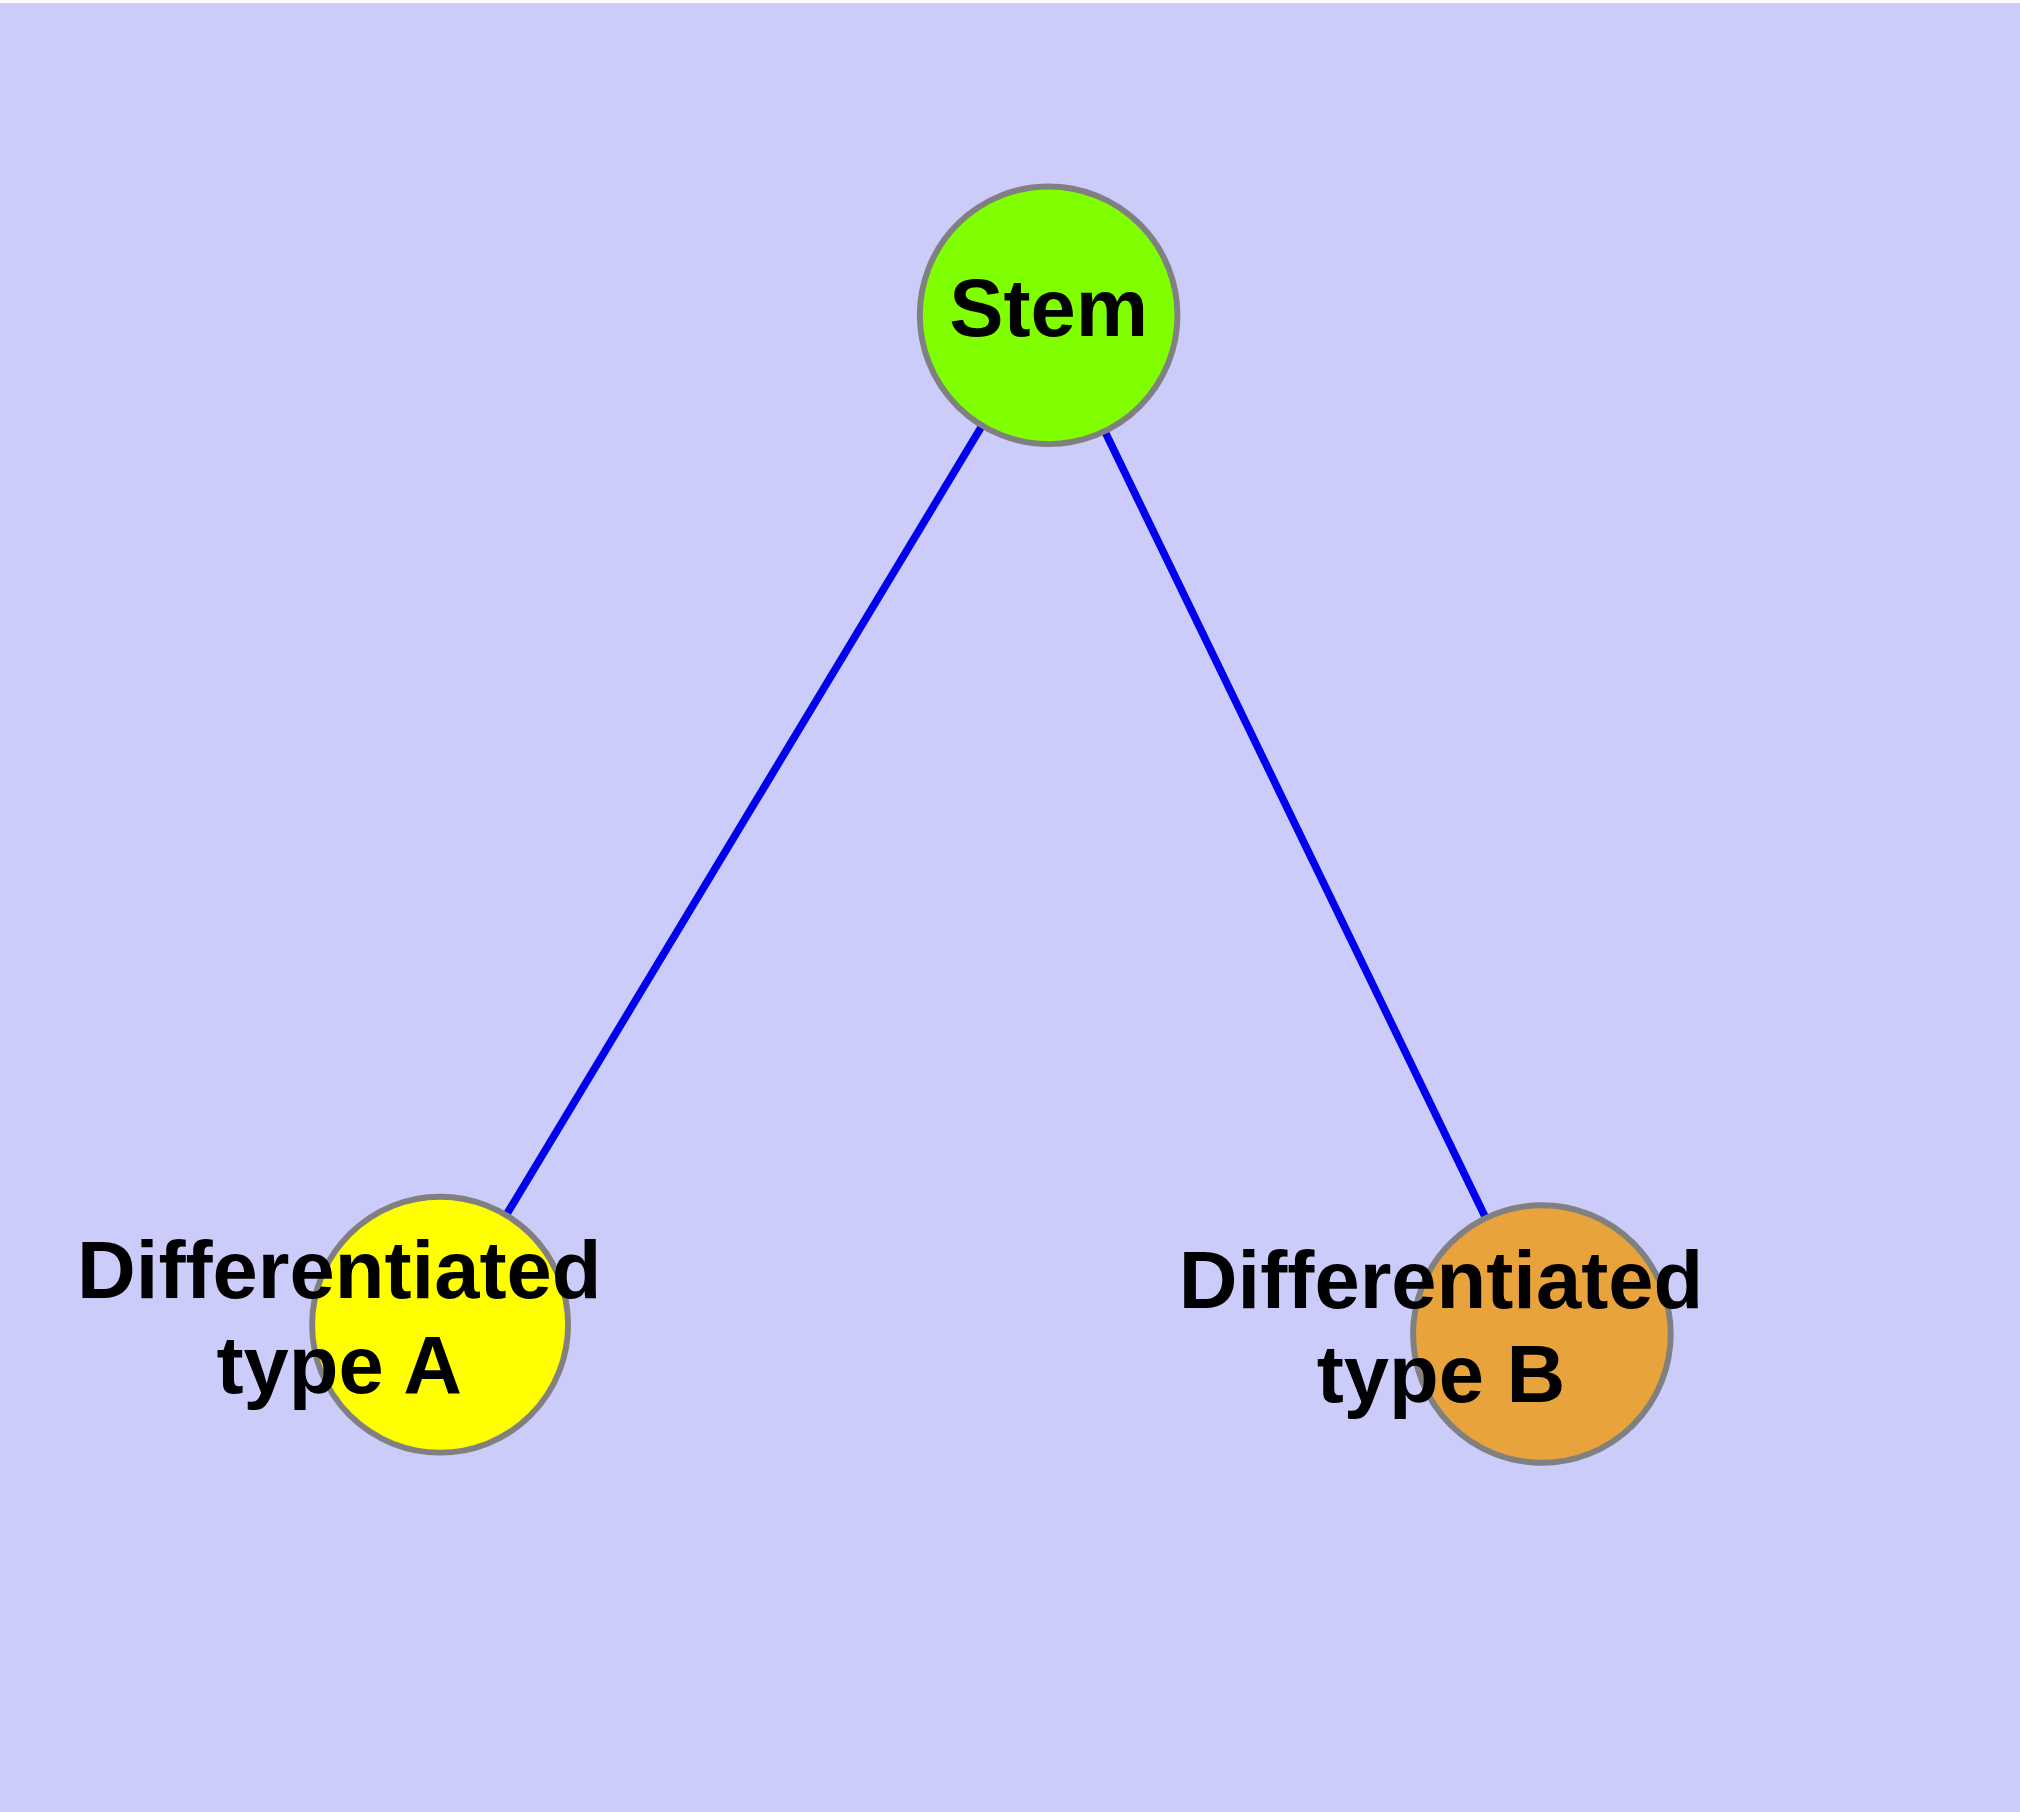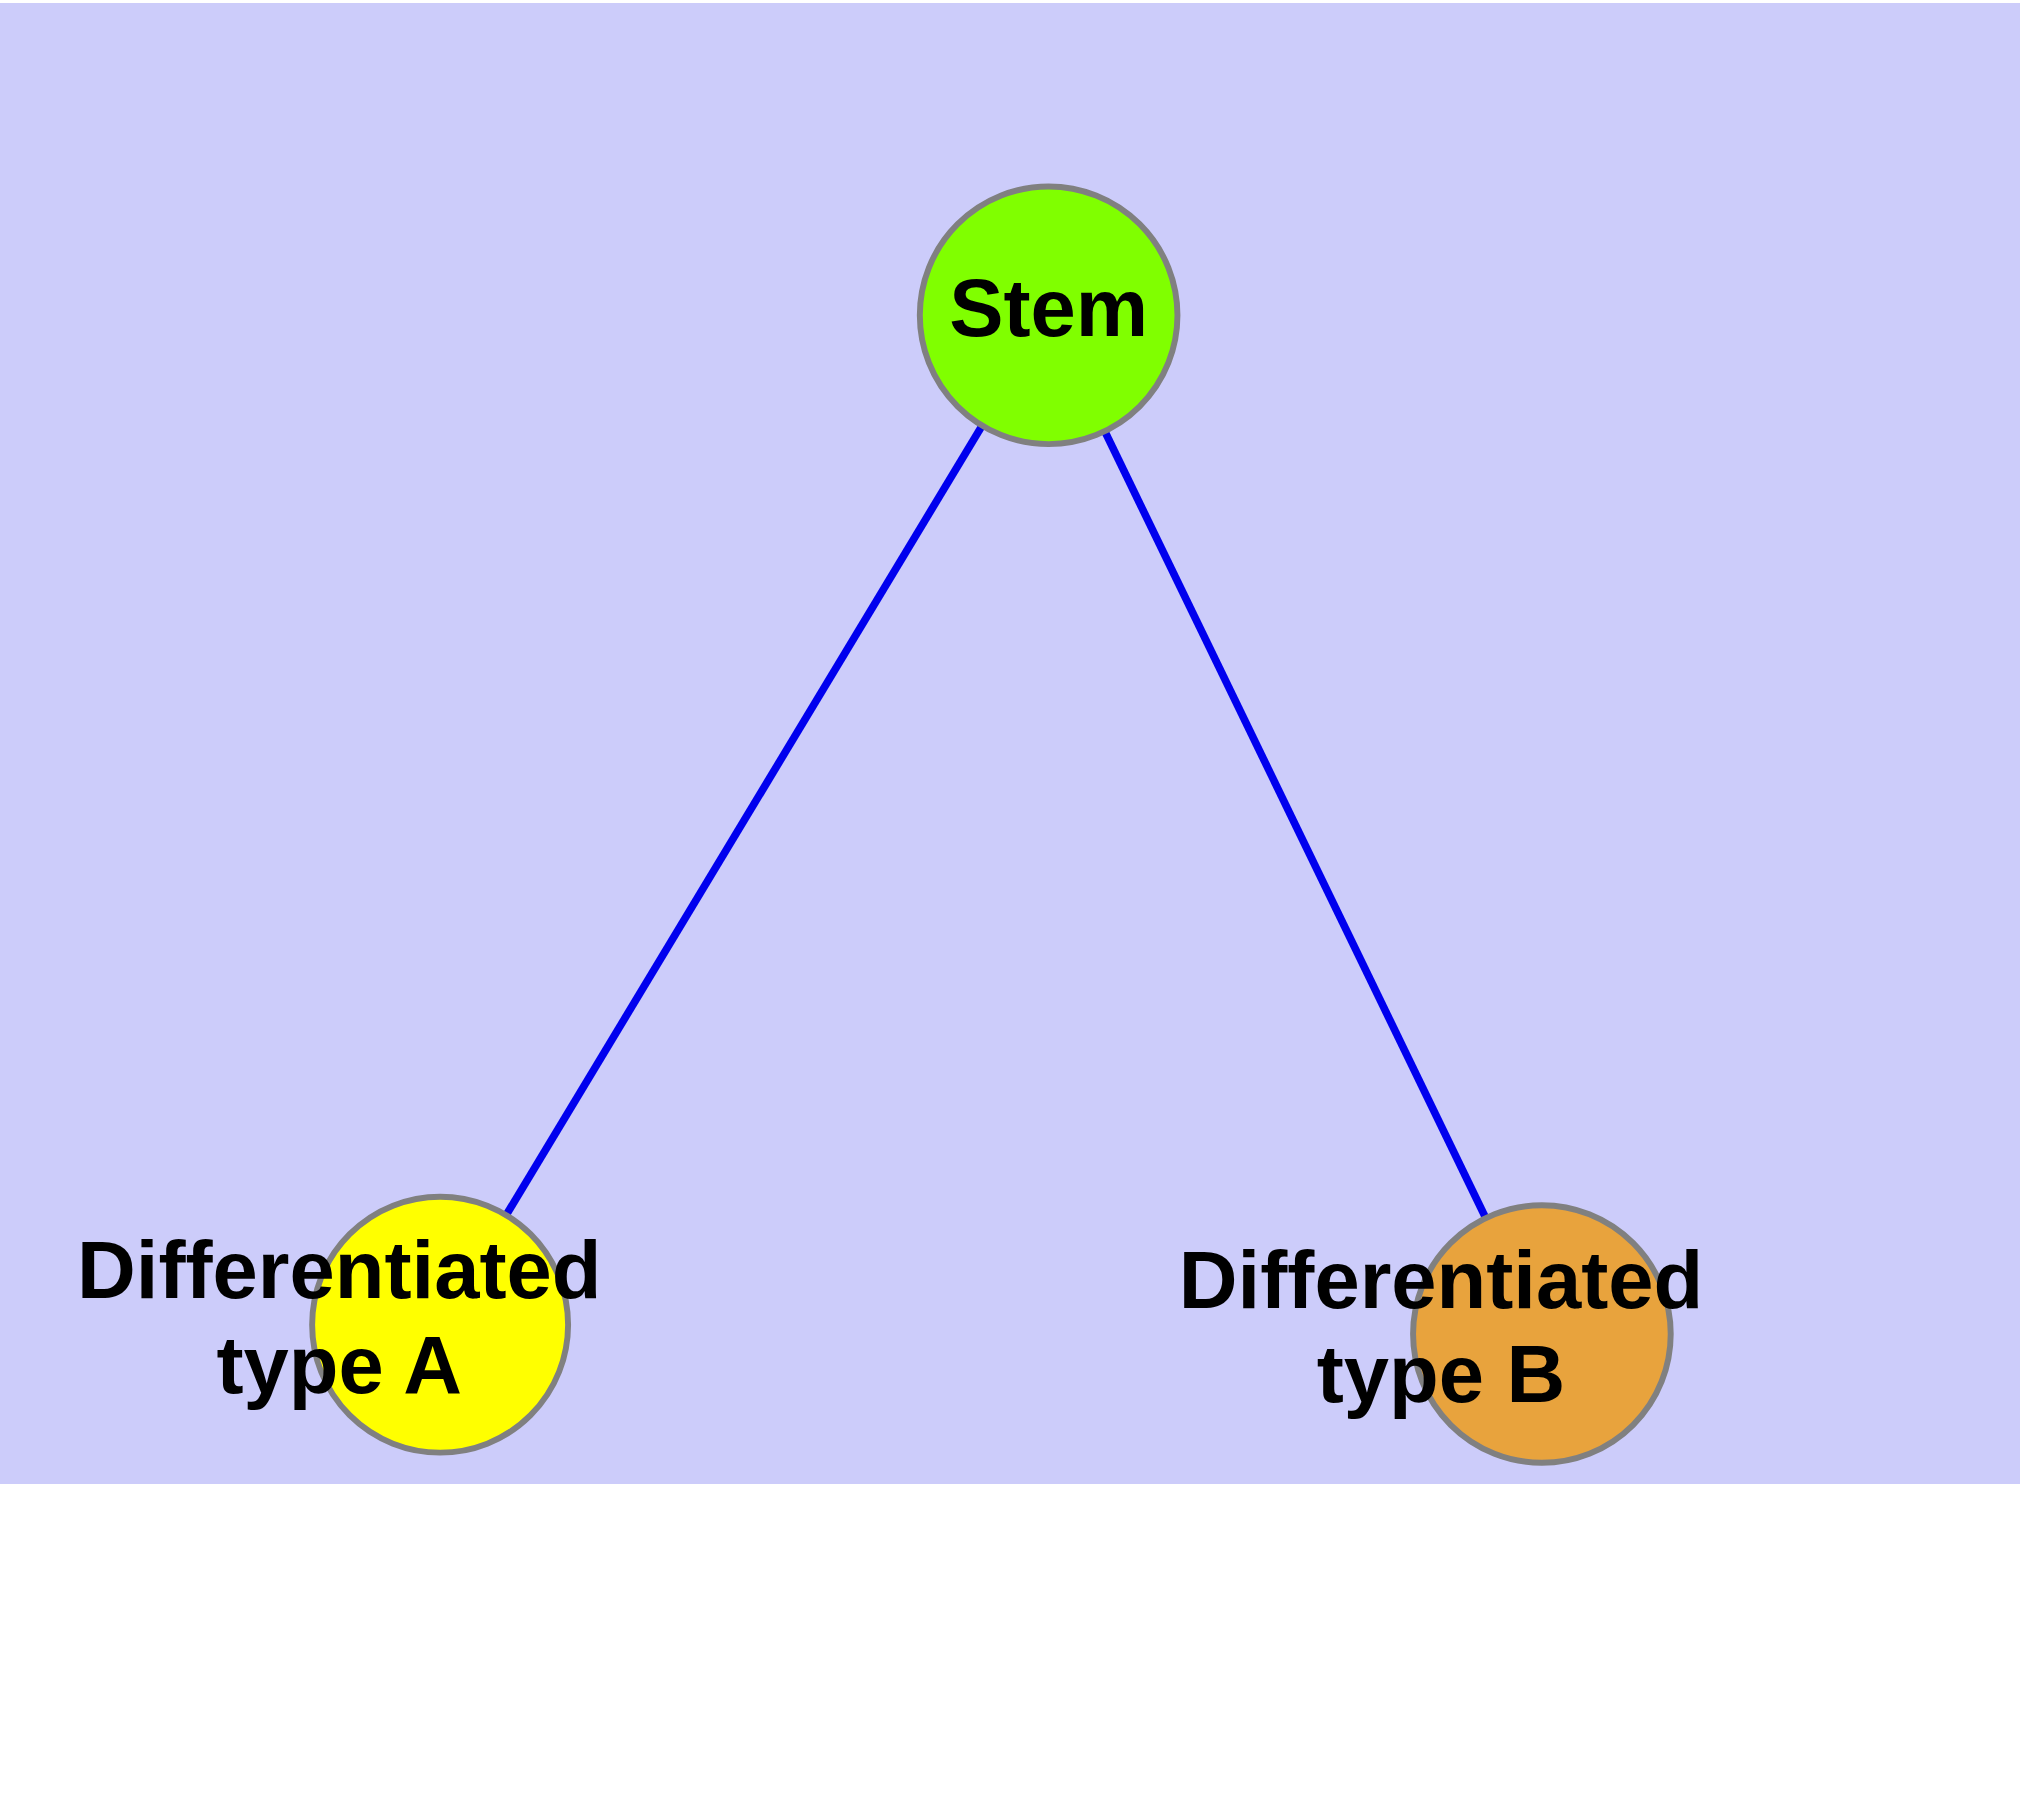--- a/index.html
+++ b/index.html
@@ -3,21 +3,21 @@
 <meta charset="utf-8">
 <style>
   html, body {
     margin: 0;
     padding: 0;
     background: #ffffff;
   }
   #canvas {
     position: relative;
     width: 2021px;
-    height: 1484px;
+    height: 1812px;
     overflow: hidden;
     background: #ffffff;
     font-family: "Liberation Sans", sans-serif;
   }
   #plot-bg {
     position: absolute;
     left: 0;
     top: 3.4px;
     width: 2021px;
     height: 1809px;

